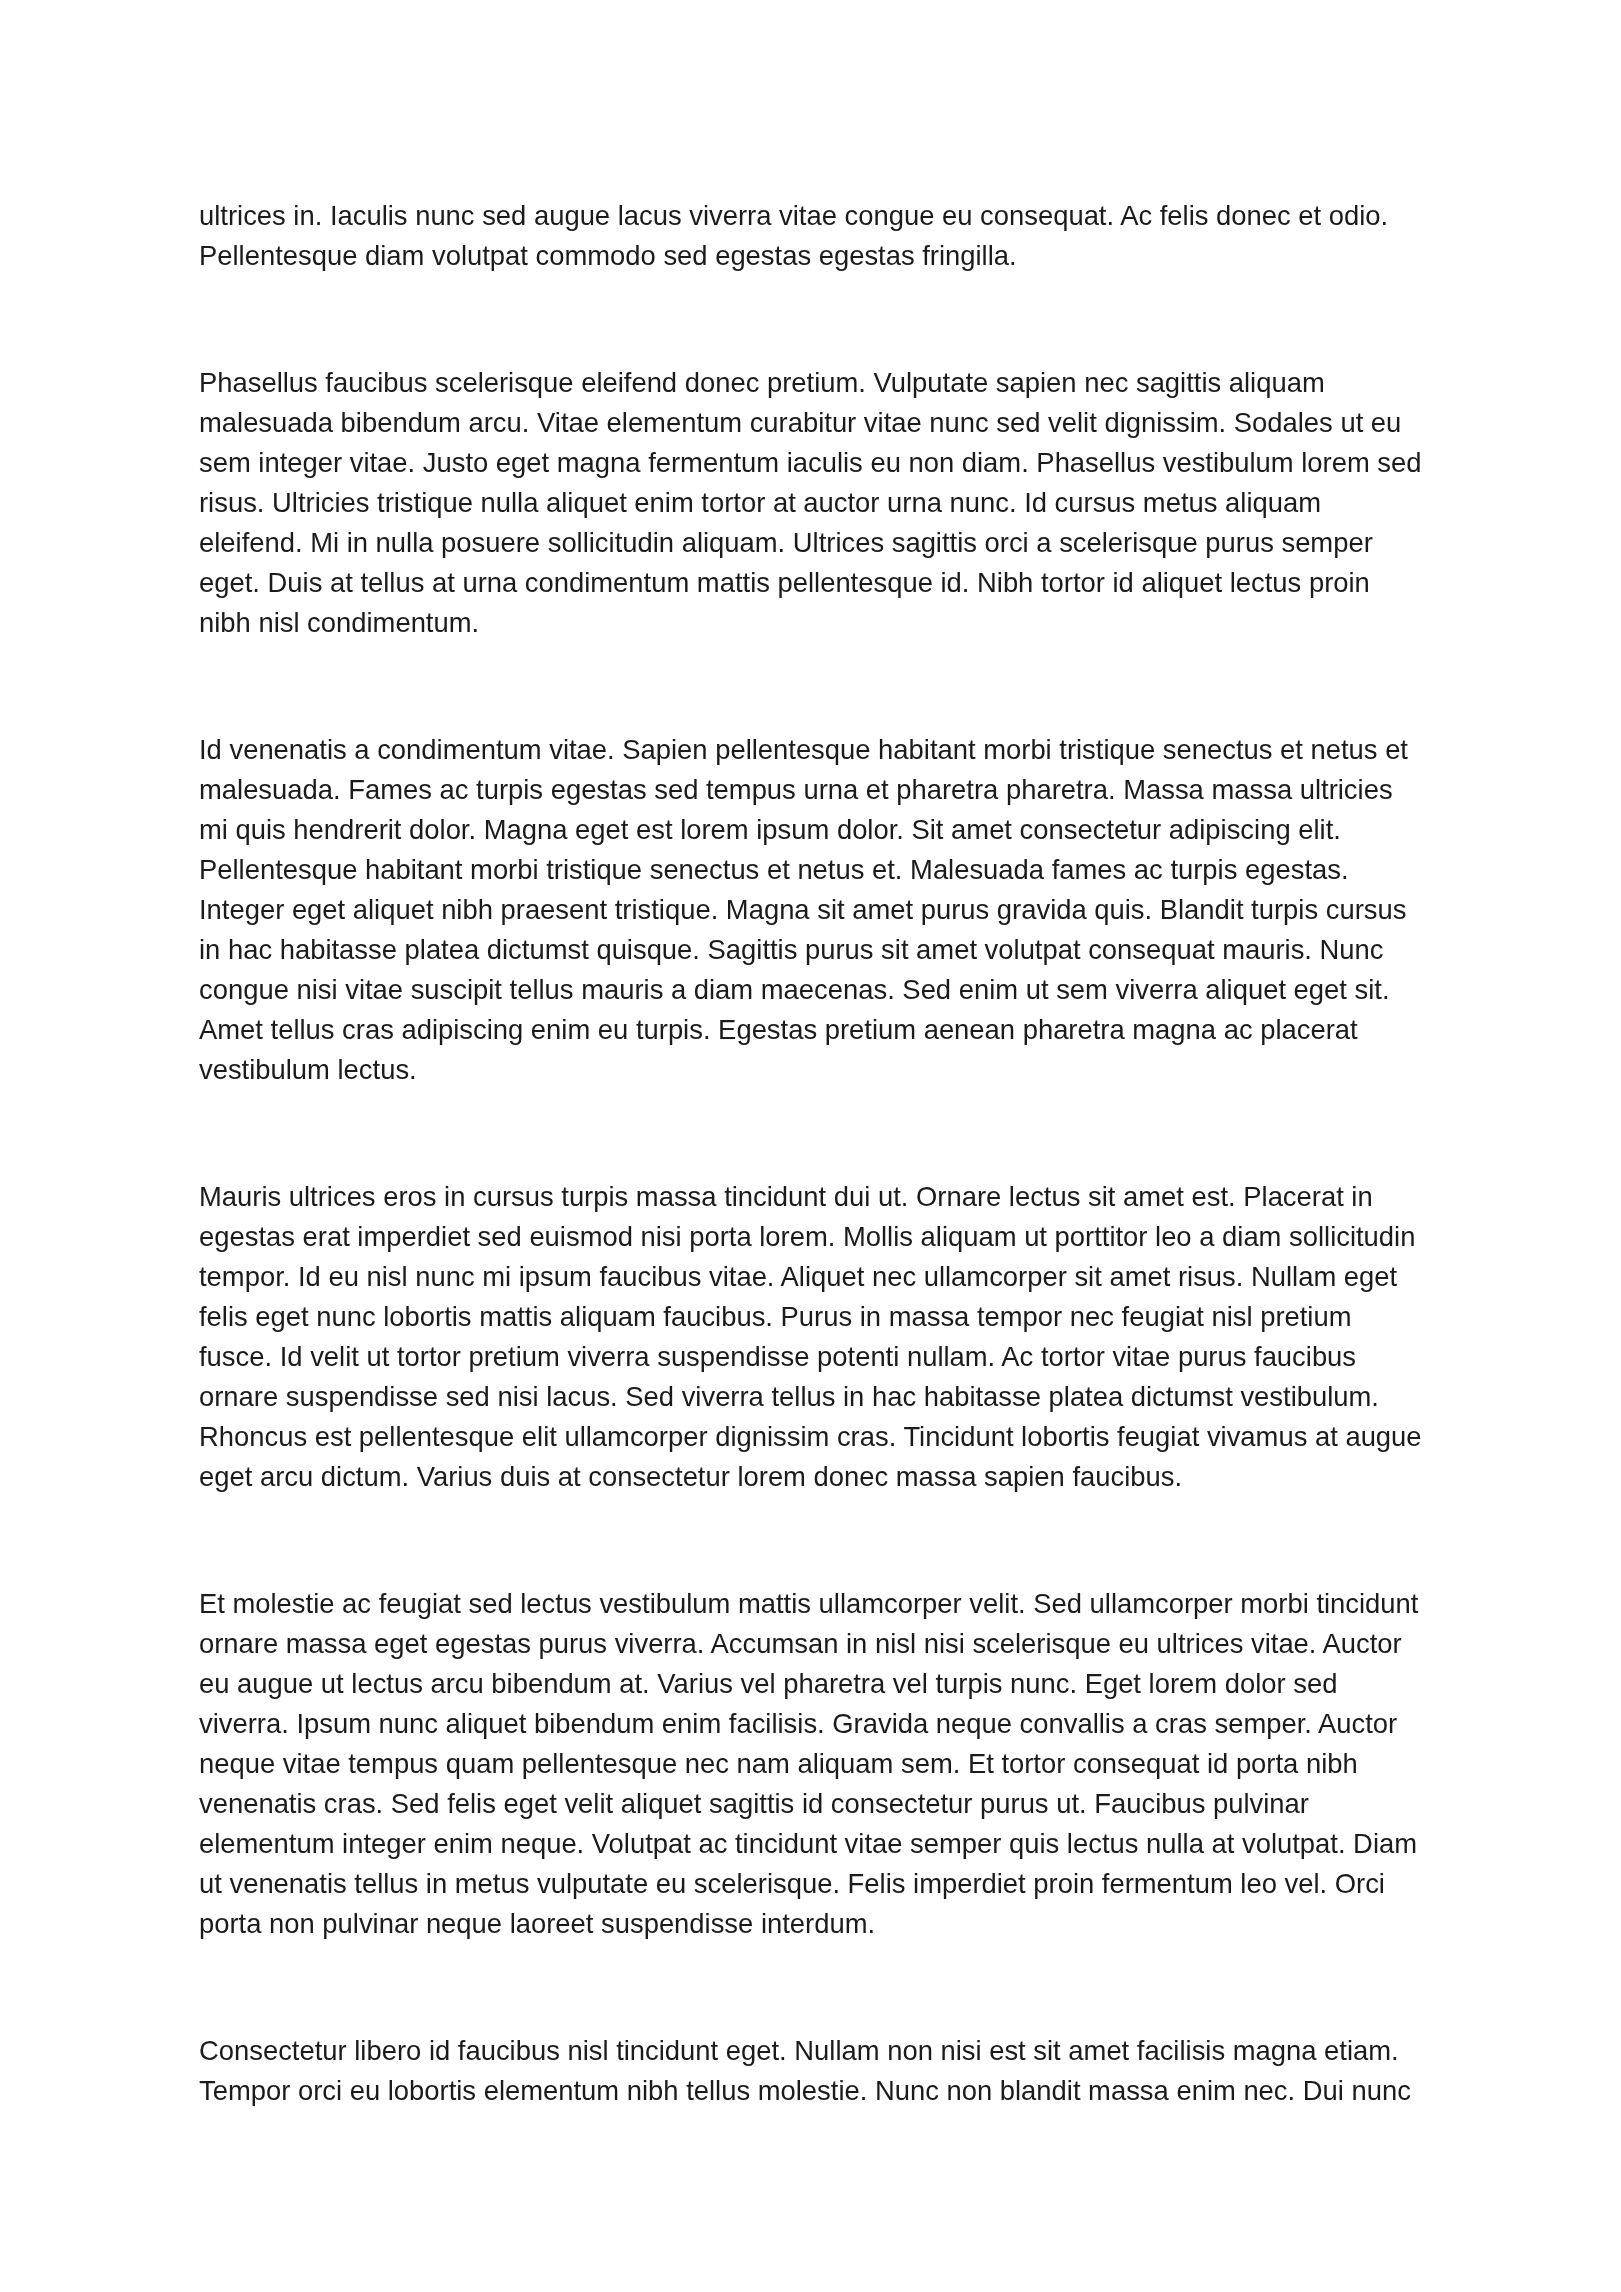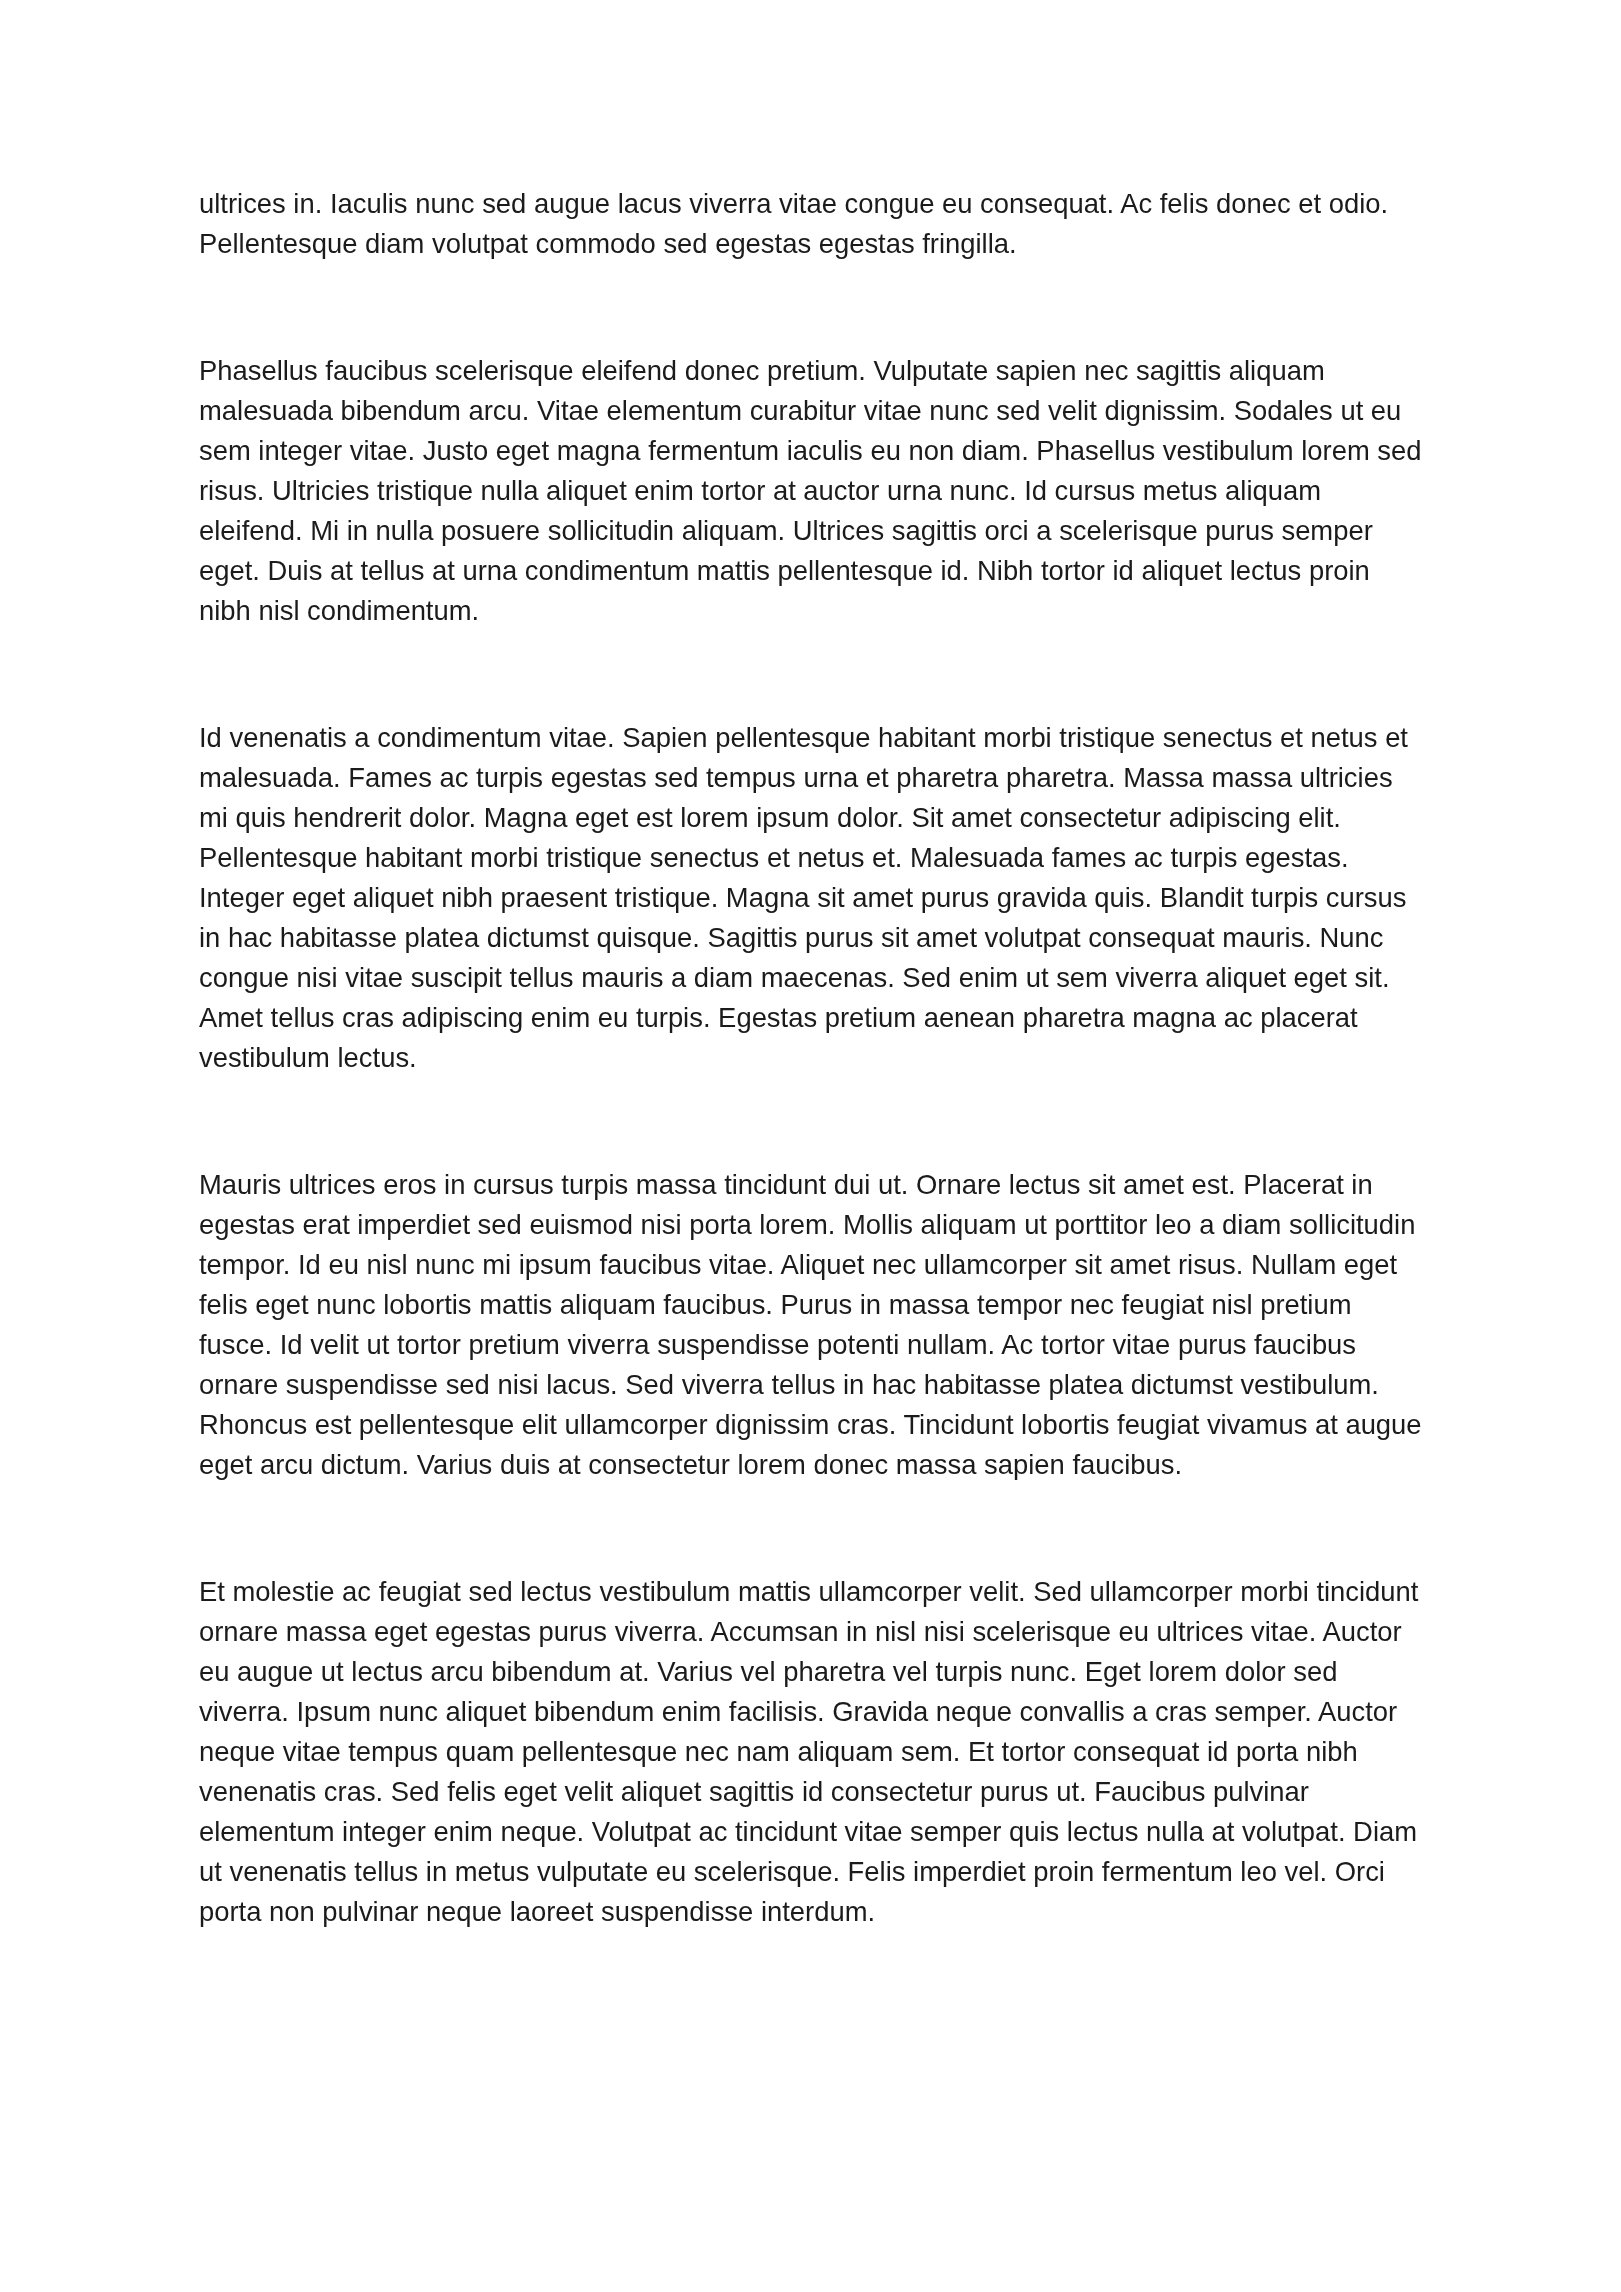--- a/index.html
+++ b/index.html
@@ -13,21 +13,21 @@
 
     .page {
       position: relative;
       width: 1621px;
       height: 2293px;
       background: #ffffff;
     }
 
     .page-content {
       position: absolute;
-      top: 184px;
+      top: 196px;
       left: 199px;
       width: 1225px;
       font-family: "Liberation Sans", "DejaVu Sans", sans-serif;
       font-size: 27.4px;
       line-height: 40px;
       color: #1b1b1b;
       text-align: left;
       letter-spacing: 0;
     }
 
@@ -42,15 +42,16 @@
 </head>
 <body style="background: rgb(255, 255, 255);">
 
 <main class="page">
   <section class="page-content" style="color: rgb(27, 27, 27);">
     <p>ultrices in. Iaculis nunc sed augue lacus viverra vitae congue eu consequat. Ac felis donec et odio. Pellentesque diam volutpat commodo sed egestas egestas fringilla.</p>
     <p>Phasellus faucibus scelerisque eleifend donec pretium. Vulputate sapien nec sagittis aliquam malesuada bibendum arcu. Vitae elementum curabitur vitae nunc sed velit dignissim. Sodales ut eu sem integer vitae. Justo eget magna fermentum iaculis eu non diam. Phasellus vestibulum lorem sed risus. Ultricies tristique nulla aliquet enim tortor at auctor urna nunc. Id cursus metus aliquam eleifend. Mi in nulla posuere sollicitudin aliquam. Ultrices sagittis orci a scelerisque purus semper eget. Duis at tellus at urna condimentum mattis pellentesque id. Nibh tortor id aliquet lectus proin nibh nisl condimentum.</p>
     <p>Id venenatis a condimentum vitae. Sapien pellentesque habitant morbi tristique senectus et netus et malesuada. Fames ac turpis egestas sed tempus urna et pharetra pharetra. Massa massa ultricies mi quis hendrerit dolor. Magna eget est lorem ipsum dolor. Sit amet consectetur adipiscing elit. Pellentesque habitant morbi tristique senectus et netus et. Malesuada fames ac turpis egestas. Integer eget aliquet nibh praesent tristique. Magna sit amet purus gravida quis. Blandit turpis cursus in hac habitasse platea dictumst quisque. Sagittis purus sit amet volutpat consequat mauris. Nunc congue nisi vitae suscipit tellus mauris a diam maecenas. Sed enim ut sem viverra aliquet eget sit. Amet tellus cras adipiscing enim eu turpis. Egestas pretium aenean pharetra magna ac placerat vestibulum lectus.</p>
     <p>Mauris ultrices eros in cursus turpis massa tincidunt dui ut. Ornare lectus sit amet est. Placerat in egestas erat imperdiet sed euismod nisi porta lorem. Mollis aliquam ut porttitor leo a diam sollicitudin tempor. Id eu nisl nunc mi ipsum faucibus vitae. Aliquet nec ullamcorper sit amet risus. Nullam eget felis eget nunc lobortis mattis aliquam faucibus. Purus in massa tempor nec feugiat nisl pretium fusce. Id velit ut tortor pretium viverra suspendisse potenti nullam. Ac tortor vitae purus faucibus ornare suspendisse sed nisi lacus. Sed viverra tellus in hac habitasse platea dictumst vestibulum. Rhoncus est pellentesque elit ullamcorper dignissim cras. Tincidunt lobortis feugiat vivamus at augue eget arcu dictum. Varius duis at consectetur lorem donec massa sapien faucibus.</p>
     <p>Et molestie ac feugiat sed lectus vestibulum mattis ullamcorper velit. Sed ullamcorper morbi tincidunt ornare massa eget egestas purus viverra. Accumsan in nisl nisi scelerisque eu ultrices vitae. Auctor eu augue ut lectus arcu bibendum at. Varius vel pharetra vel turpis nunc. Eget lorem dolor sed viverra. Ipsum nunc aliquet bibendum enim facilisis. Gravida neque convallis a cras semper. Auctor neque vitae tempus quam pellentesque nec nam aliquam sem. Et tortor consequat id porta nibh venenatis cras. Sed felis eget velit aliquet sagittis id consectetur purus ut. Faucibus pulvinar elementum integer enim neque. Volutpat ac tincidunt vitae semper quis lectus nulla at volutpat. Diam ut venenatis tellus in metus vulputate eu scelerisque. Felis imperdiet proin fermentum leo vel. Orci porta non pulvinar neque laoreet suspendisse interdum.</p>
+    <p>Consectetur libero id faucibus nisl tincidunt eget. Nullam non nisi est sit amet facilisis magna etiam. Tempor orci eu lobortis elementum nibh tellus molestie. Nunc non blandit massa enim nec. Dui nunc</p>
   </section>
 </main>
 
 
 </body></html>

